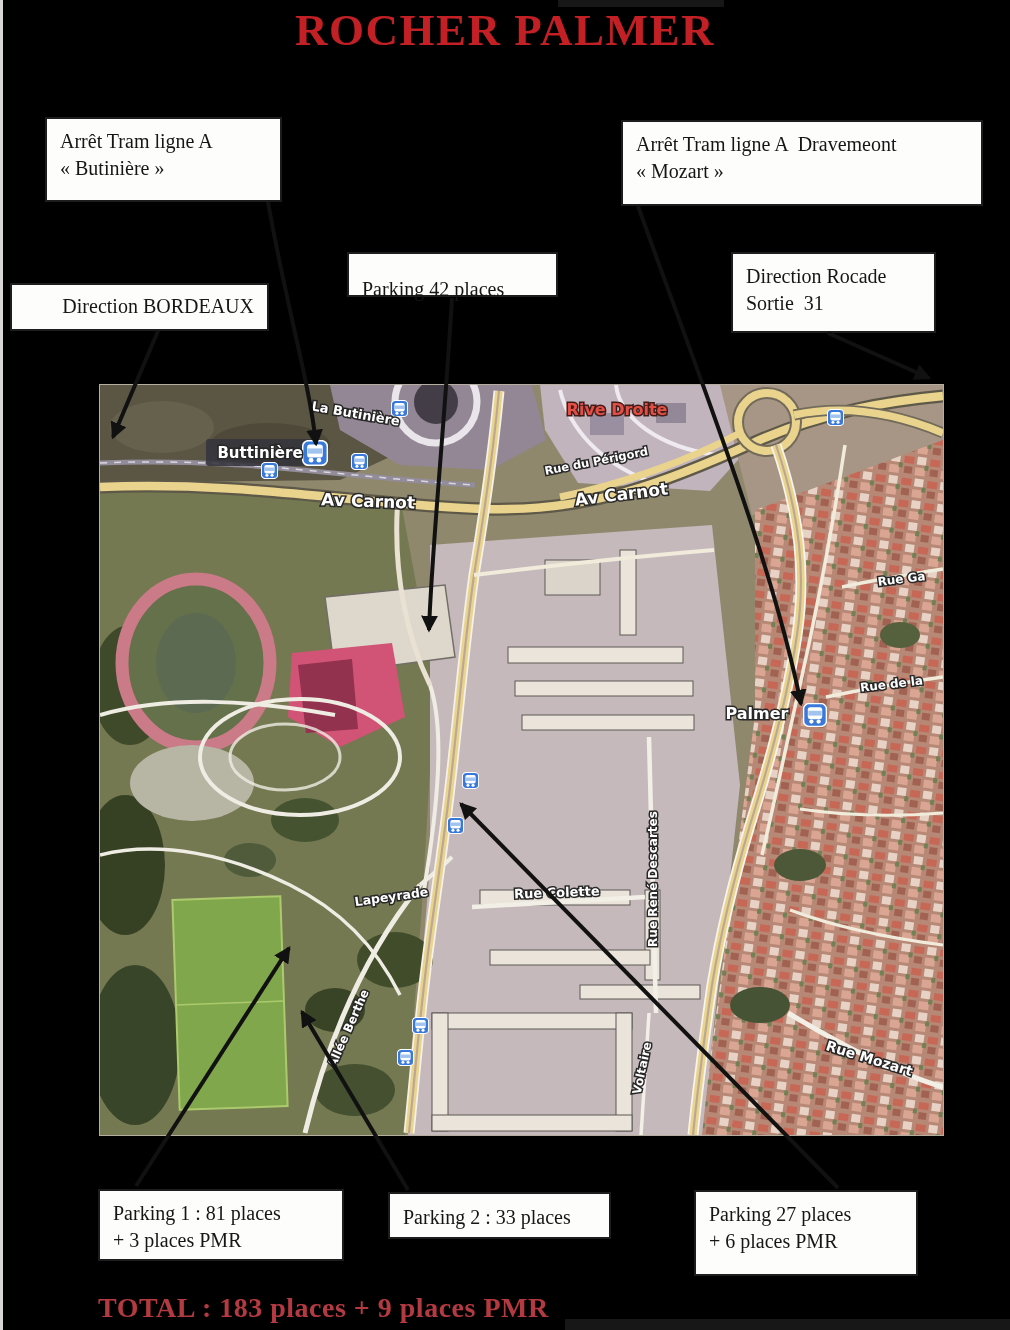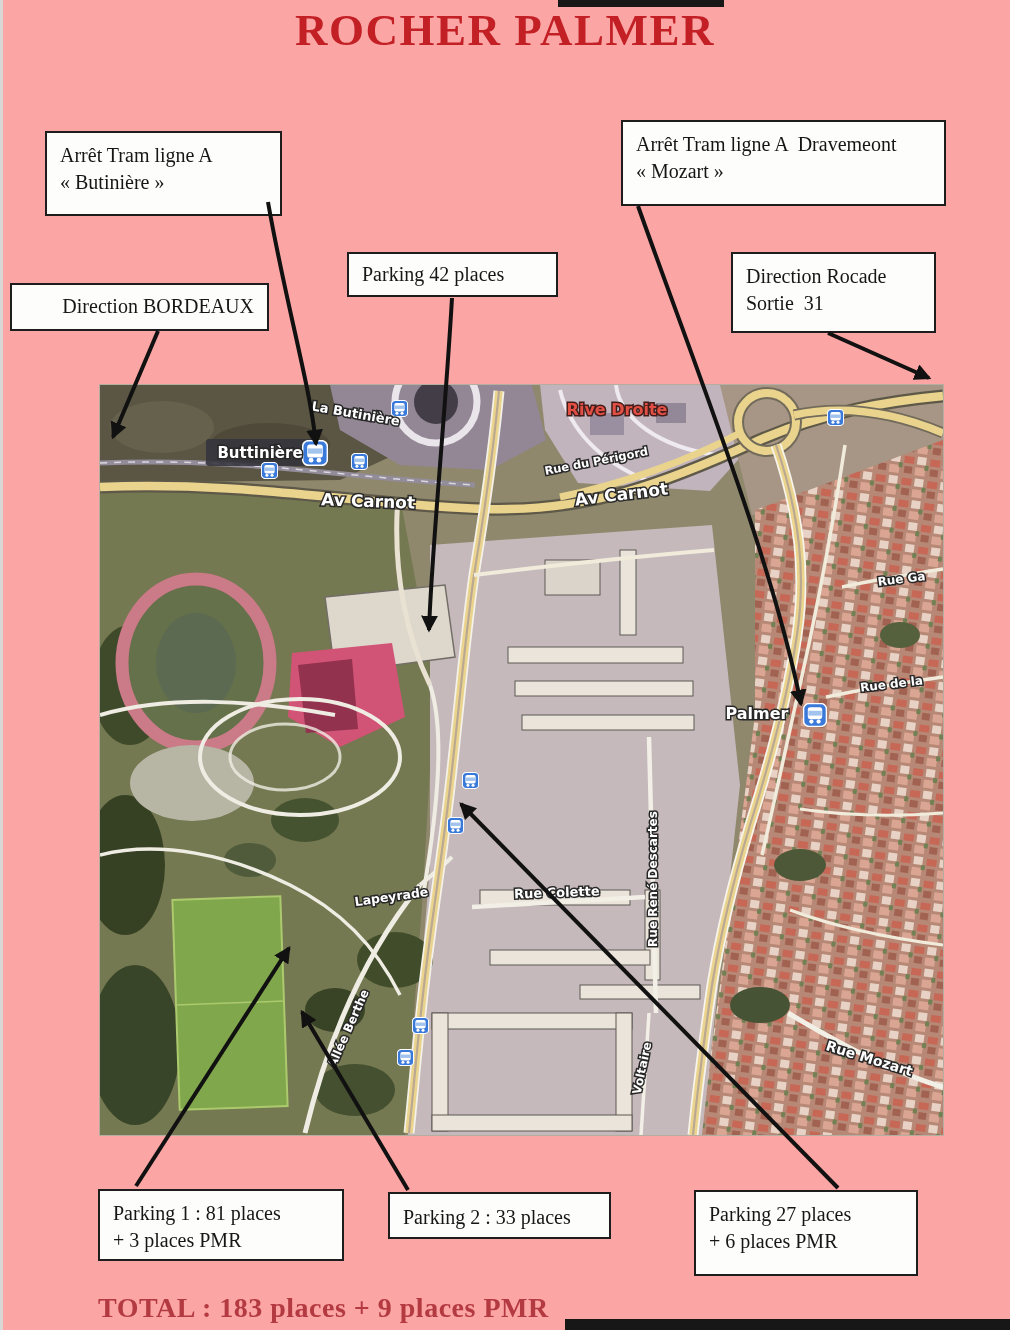--- a/index.html
+++ b/index.html
@@ -1,36 +1,36 @@
 <!DOCTYPE html>
 <html><head>
 <meta charset="utf-8">
 <style>
   html,body{margin:0;padding:0;background:#e9e9e9;}
   .page{
-    position:relative;width:1010px;height:1330px;background:#fca5a5;
+    position:relative;width:1010px;height:1330px;background:#000000;
     font-family:"Liberation Serif", serif;overflow:hidden;margin:0 auto;
     box-shadow:inset 3px 0 0 #d9d6d6;
   }
   .scan-bar{position:absolute;background:#171717;}
   .bar-top{left:558px;top:0;width:166px;height:7px;}
   .bar-bottom{left:565px;top:1319px;width:445px;height:11px;}
   .title{
     position:absolute;top:4px;left:0;width:100%;text-align:center;
     font-size:45px;font-weight:bold;color:#c32026;letter-spacing:1.5px;
   }
   .callout{
     position:absolute;background:#fdfdfc;border:2.5px solid #1d1d1d;
     box-sizing:border-box;padding:9px 13px;font-size:20px;color:#161616;
     line-height:1.36;
   }
   .callout .line{white-space:pre-wrap;}
-  .c-buttiniere{left:45px;top:117px;width:237px;height:85px;margin-top:14px;}
-  .c-palmer{left:621px;top:120px;width:325px;height:86px;}
-  .c-parking42{left:347px;top:252px;width:211px;height:45px;padding-top:7px;}
+  .c-buttiniere{left:45px;top:117px;width:237px;height:85px;}
+  .c-palmer{left:621px;top:120px;width:362px;height:86px;}
+  .c-parking42{left:347px;top:252px;width:211px;height:45px;padding-top:22px;}
   .c-bordeaux{left:10px;top:283px;width:259px;height:48px;padding-top:8px;text-align:right;}
   .c-rocade{left:731px;top:252px;width:205px;height:81px;}
   .c-parking1{left:98px;top:1189px;width:246px;height:72px;border-width:2px;}
   .c-parking2{left:388px;top:1192px;width:223px;height:47px;border-width:2px;padding-top:10px;}
   .c-parking27{left:651px;top:1190px;width:224px;height:86px;border-width:2px;margin-left:43px;}
   .total{
     position:absolute;left:98px;top:1292px;font-size:28px;font-weight:bold;
     color:#b43a41;letter-spacing:0.5px;
   }
   .map{

